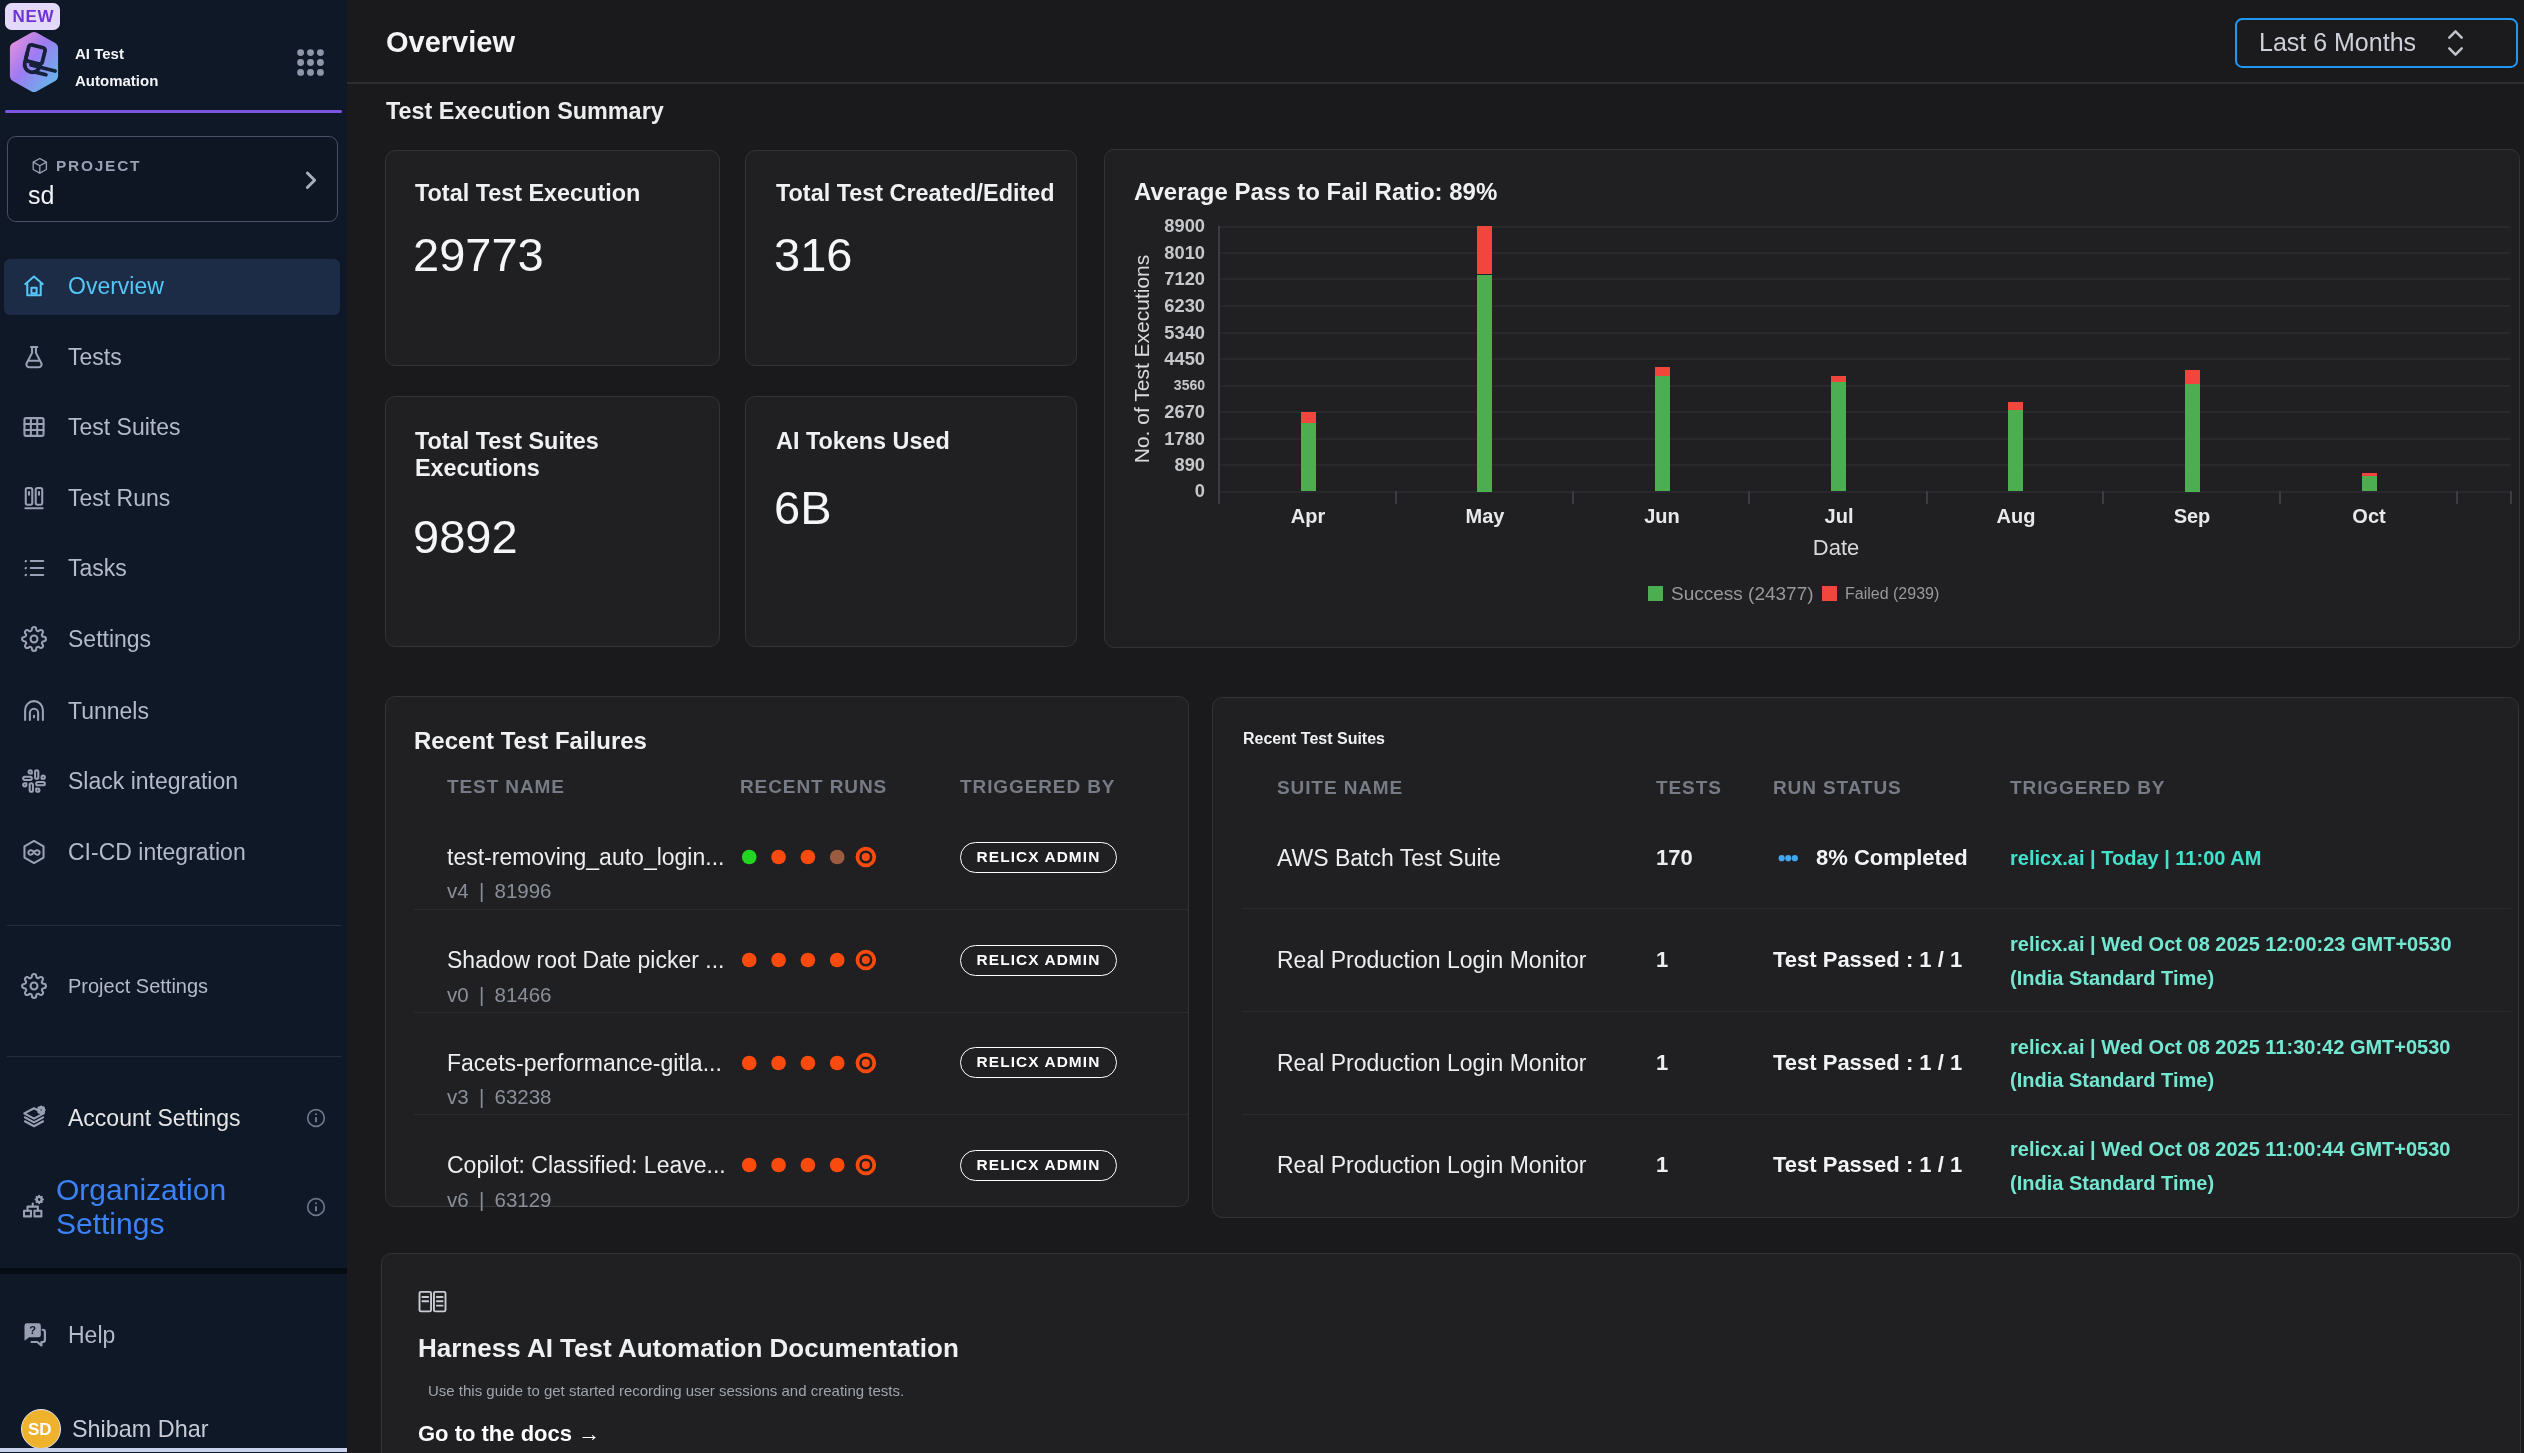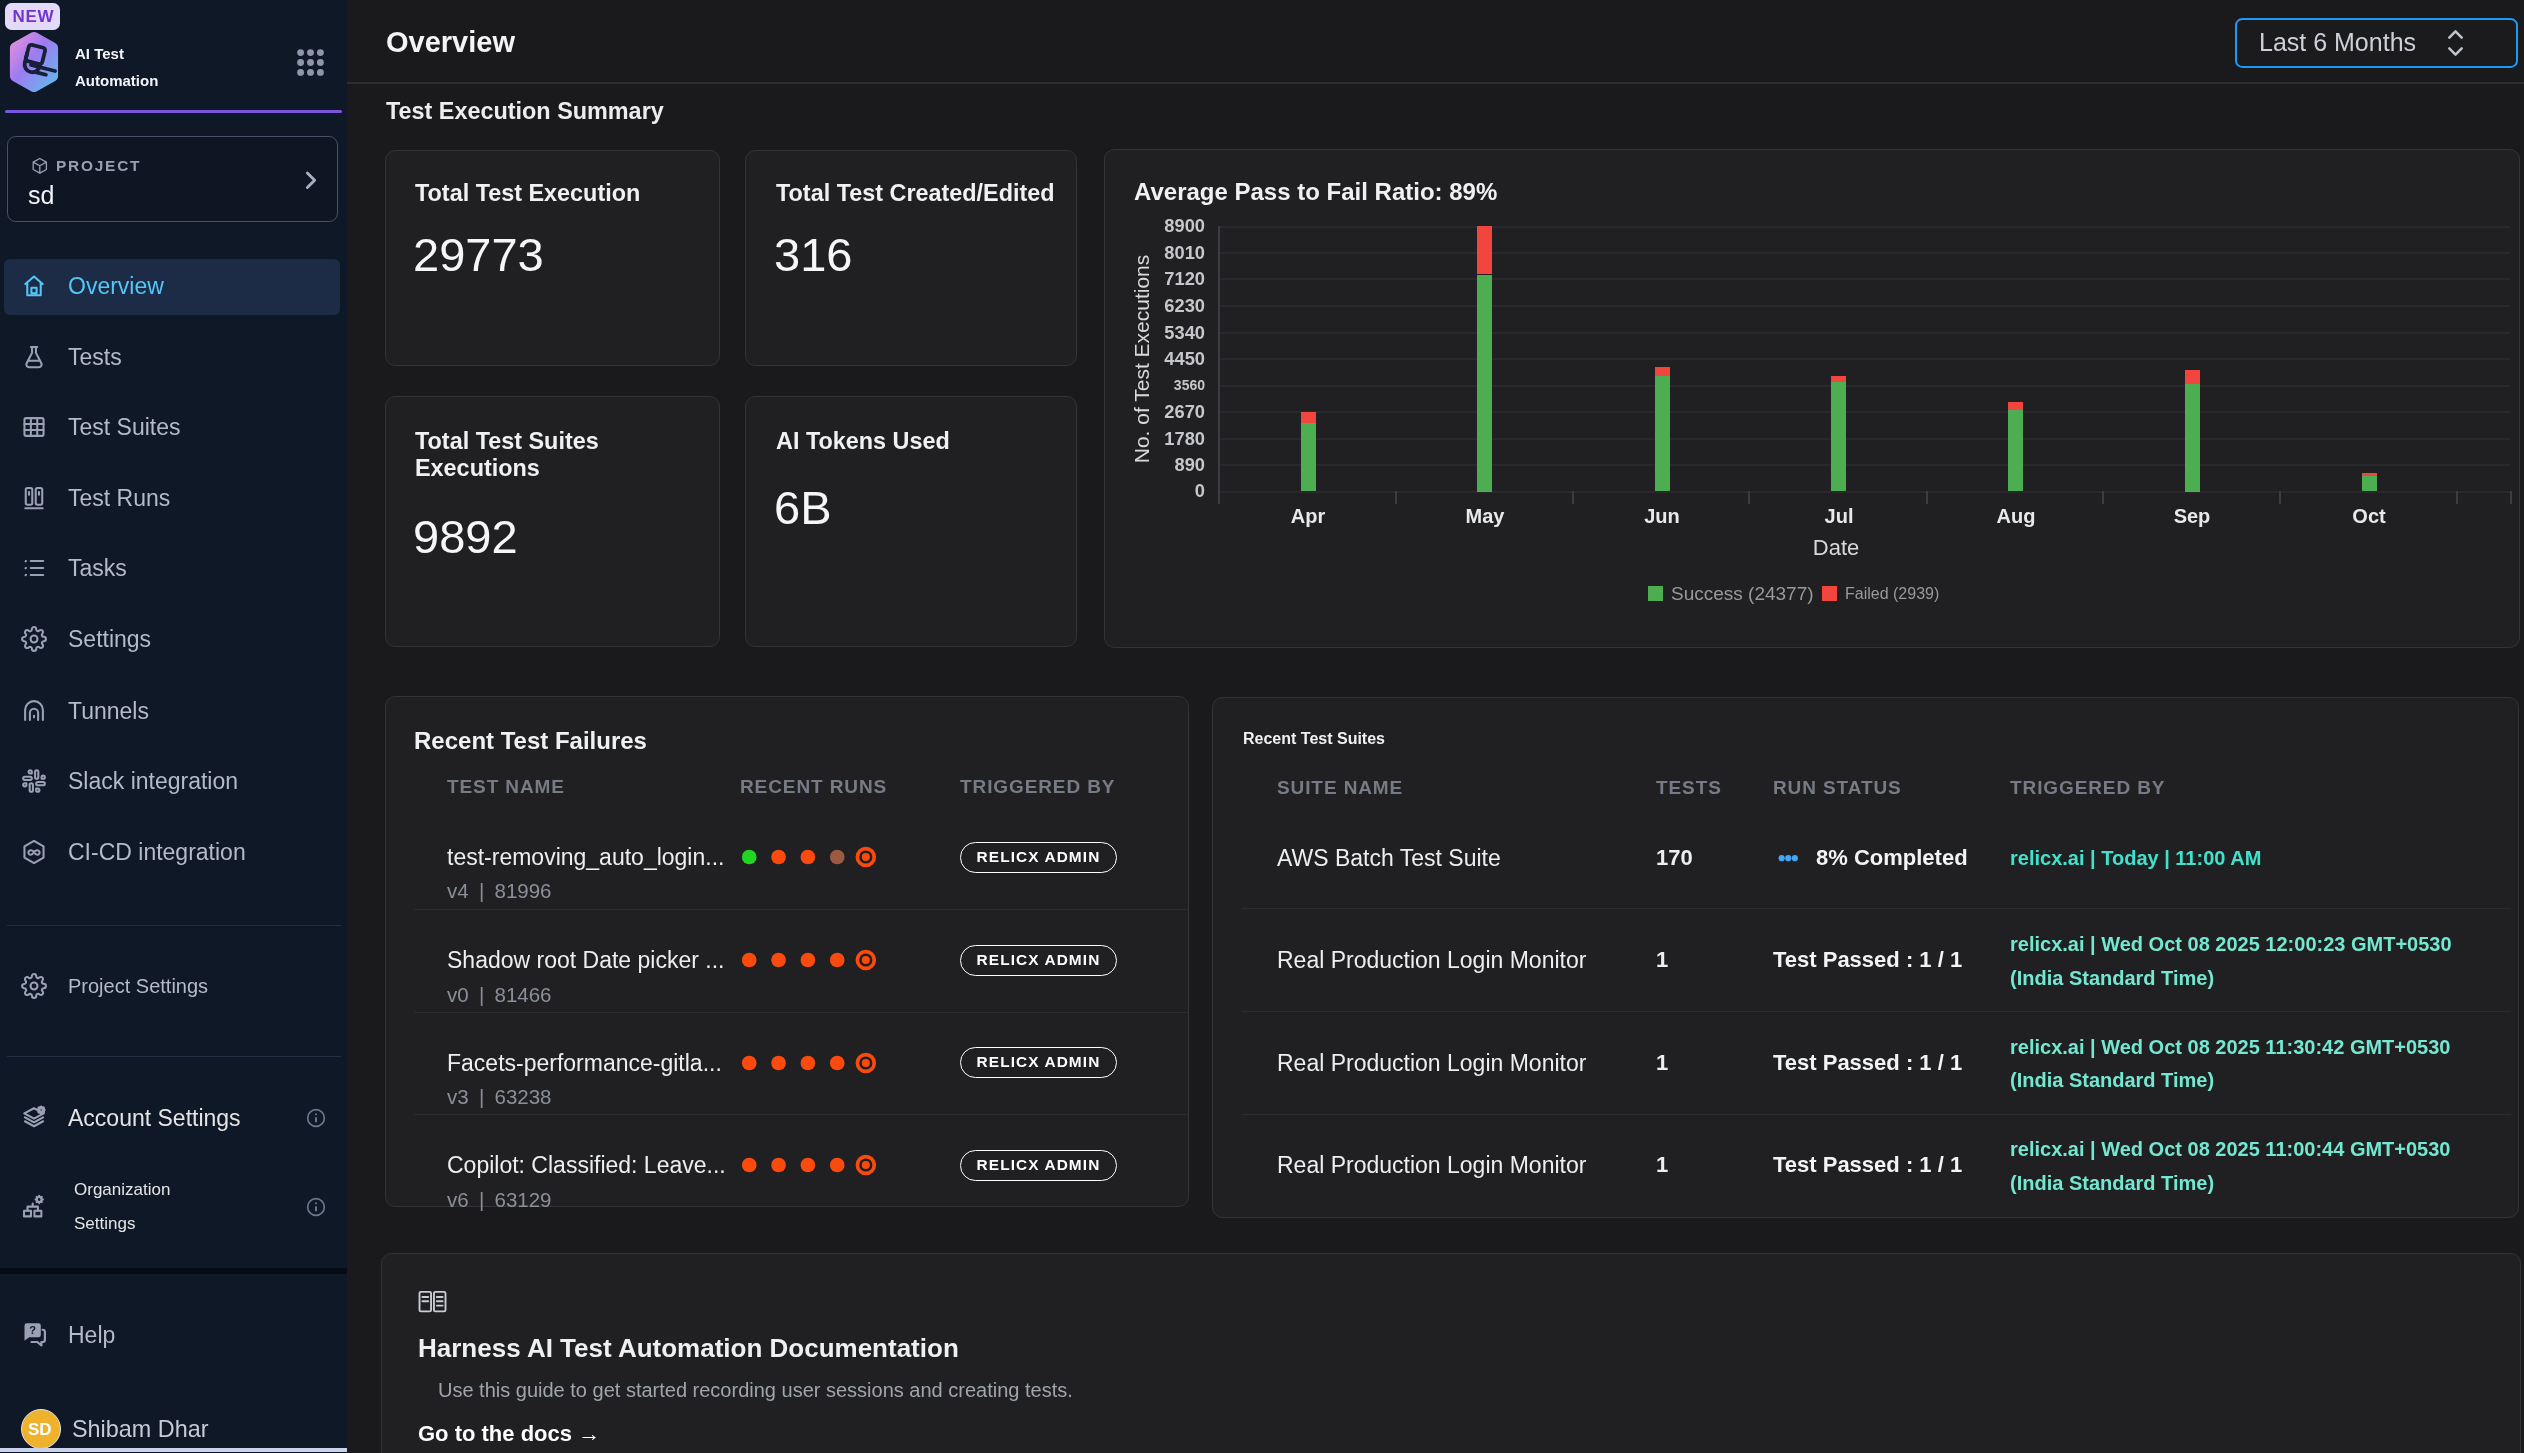--- a/index.html
+++ b/index.html
@@ -137,21 +137,21 @@
       <path d="M12 11 L12 17" stroke-width="2.4"></path>
       <circle cx="12" cy="7.5" r="1.3" fill="#6d7689" stroke="none"></circle>
     </svg>
   <svg class="abs" style="left:20.5px;top:1193px;" width="26" height="26" viewBox="0 0 24 24" fill="none" stroke="#9aa1b4" stroke-width="1.9" stroke-linecap="round" stroke-linejoin="round">
       <rect x="2.8" y="16.4" width="6.4" height="5.2"></rect>
       <rect x="12.4" y="16.4" width="6.4" height="5.2"></rect>
       <path d="M6 16.4 L6 12.6 L15.6 12.6 L15.6 16.4 M10.8 12.6 L10.8 9.8"></path>
       <circle cx="16.8" cy="6" r="2.3"></circle>
       <path d="M16.8 2.6 L16.8 3.7 M16.8 8.3 L16.8 9.4 M13.4 6 L14.5 6 M19.1 6 L20.2 6 M14.4 3.6 L15.2 4.4 M18.4 7.6 L19.2 8.4 M14.4 8.4 L15.2 7.6 M18.4 4.4 L19.2 3.6"></path>
     </svg>
-  <div class="abs" style="left:74px;top:1173px;font-size:17px;line-height:34px;color:#e5e5e5;">Organization<br>Settings</div>
+  <div class="abs" style="left:56px;top:1173px;font-size:30px;line-height:34px;color:#3b82f6;">Organization<br>Settings</div>
   <svg class="abs" style="left:306px;top:1197px;" width="20" height="20" viewBox="0 0 24 24" fill="none" stroke="#6d7689" stroke-width="2">
       <circle cx="12" cy="12" r="10"></circle>
       <path d="M12 11 L12 17" stroke-width="2.4"></path>
       <circle cx="12" cy="7.5" r="1.3" fill="#6d7689" stroke="none"></circle>
     </svg>
   <svg class="abs" style="left:20.5px;top:1321px;" width="28" height="28" viewBox="0 0 24 24">
 <path d="M18.5 7.5 a2 2 0 0 1 2 2 v6.5 a2 2 0 0 1 -2 2 h-1 v3 l-3.5 -3 h-5" fill="none" stroke="#99a0b4" stroke-width="1.9" stroke-linecap="round" stroke-linejoin="round"></path>
 <path d="M3 4 a2 2 0 0 1 2 -2 h10 a2 2 0 0 1 2 2 v8 a2 2 0 0 1 -2 2 h-8 l-4 3 Z" fill="#99a0b4"></path>
 <text x="10" y="11.4" font-size="9.5" font-weight="bold" fill="#0e1726" text-anchor="middle" font-family="Liberation Sans">?</text>
 </svg>
@@ -344,15 +344,15 @@
 <div class="c" style="left:2010px;top:1149px;font-size:20px;font-weight:700;color:#73e7d0;">relicx.ai | Wed Oct 08 2025 11:00:44 GMT+0530</div>
 <div class="c" style="left:2010px;top:1183px;font-size:20px;font-weight:700;color:#73e7d0;">(India Standard Time)</div>
 
 <div class="card" style="left:381px;top:1253px;width:2140px;height:242px;"></div>
 <svg class="abs" style="left:418px;top:1289px;" width="29" height="26" viewBox="0 0 40 36" fill="none" stroke="#c9ccd6" stroke-width="2.6" stroke-linejoin="round" stroke-linecap="round">
   <rect x="2" y="4" width="16" height="27" rx="2"></rect>
   <rect x="22" y="4" width="16" height="27" rx="2"></rect>
   <path d="M6 11 L14 11 M6 17 L14 17 M26 11 L34 11 M26 17 L34 17 M26 23 L34 23"></path>
 </svg>
 <div class="c" style="left:418px;top:1348px;font-size:26px;font-weight:700;color:#eef0f2;">Harness AI Test Automation Documentation</div>
-<div class="c" style="left:438px;top:1390px;font-size:20px;color:#9fa4ad;">Use this guide to get started recording user sessions and creating tests.</div>
+<div class="c" style="left:428px;top:1390px;font-size:15px;color:#9fa4ad;">Use this guide to get started recording user sessions and creating tests.</div>
 <div class="c" style="left:418px;top:1434px;font-size:22px;font-weight:700;color:#ffffff;">Go to the docs <span style="font-weight:400;">→</span></div>
 
 
 </body></html>

